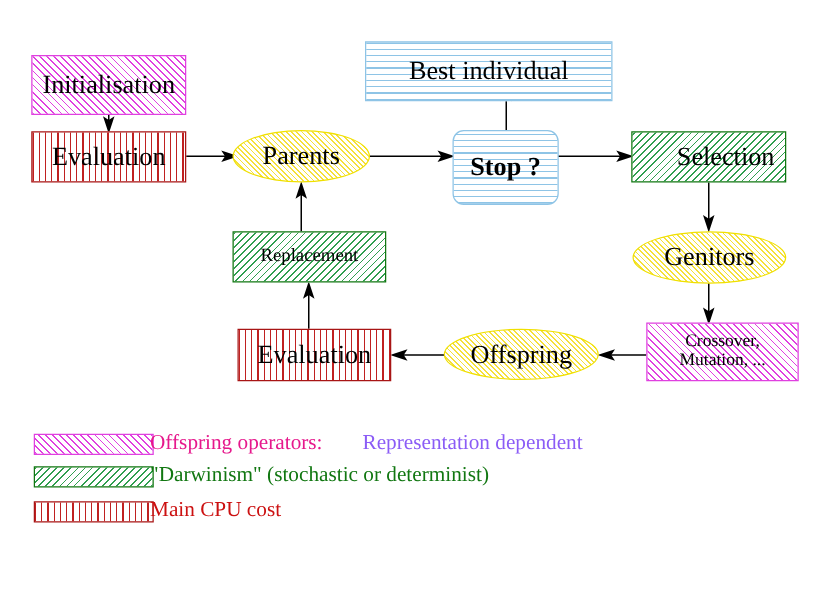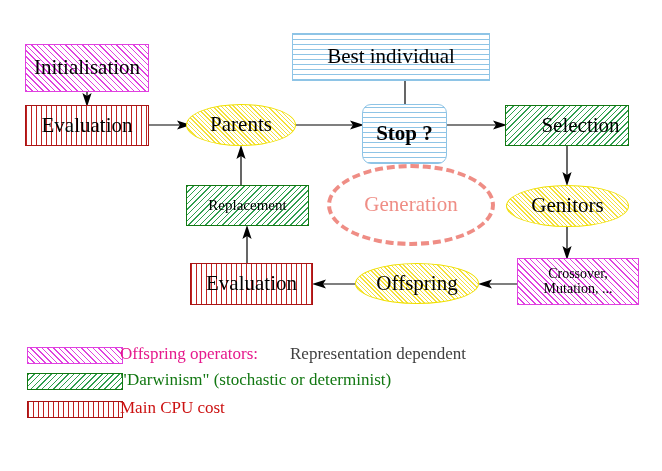--- a/index.html
+++ b/index.html
@@ -192,28 +192,27 @@
 Mutation, ...</div>
 
   <div class="node ellipse fill-yellow" style="left:506px; top:185px; width:123px; height:42px; font-size:21px;">Genitors</div>
 
   <div class="node box fill-green" style="left:186px; top:185px; width:123px; height:41px; font-size:15px;">Replacement</div>
 
   <div class="node box fill-red" style="left:190px; top:263px; width:123px; height:42px; font-size:21px;">Evaluation</div>
 
   <div class="node ellipse fill-yellow" style="left:355px; top:263px; width:124px; height:41px; font-size:21px;">Offspring</div>
 
-  <div class="node ellipse fill-dashed-salmon" style="left:327px; top:164px; width:168px; height:82px; font-size:21px;">Generation</div>
 
   <div id="legend">
 
     <div class="legend-row" style="top:6px;">
       <span class="swatch fill-magenta"></span>
       <span class="legend-text" style="color:#e6188c; top:2px;">Offspring operators:</span>
-      <span class="legend-text" style="color:#404040; left:290px; top:2px;">Representation dependent</span>
+      <span class="legend-text" style="color:#8b5cf6; left:290px; top:2px;">Representation dependent</span>
     </div>
 
     <div class="legend-row" style="top:32px;">
       <span class="swatch fill-green"></span>
       <span class="legend-text" style="color:#117711; top:2px;">"Darwinism" (stochastic or determinist)</span>
     </div>
 
     <div class="legend-row" style="top:60px;">
       <span class="swatch fill-red"></span>
       <span class="legend-text" style="color:#cc1111; top:2px;">Main CPU cost</span>

